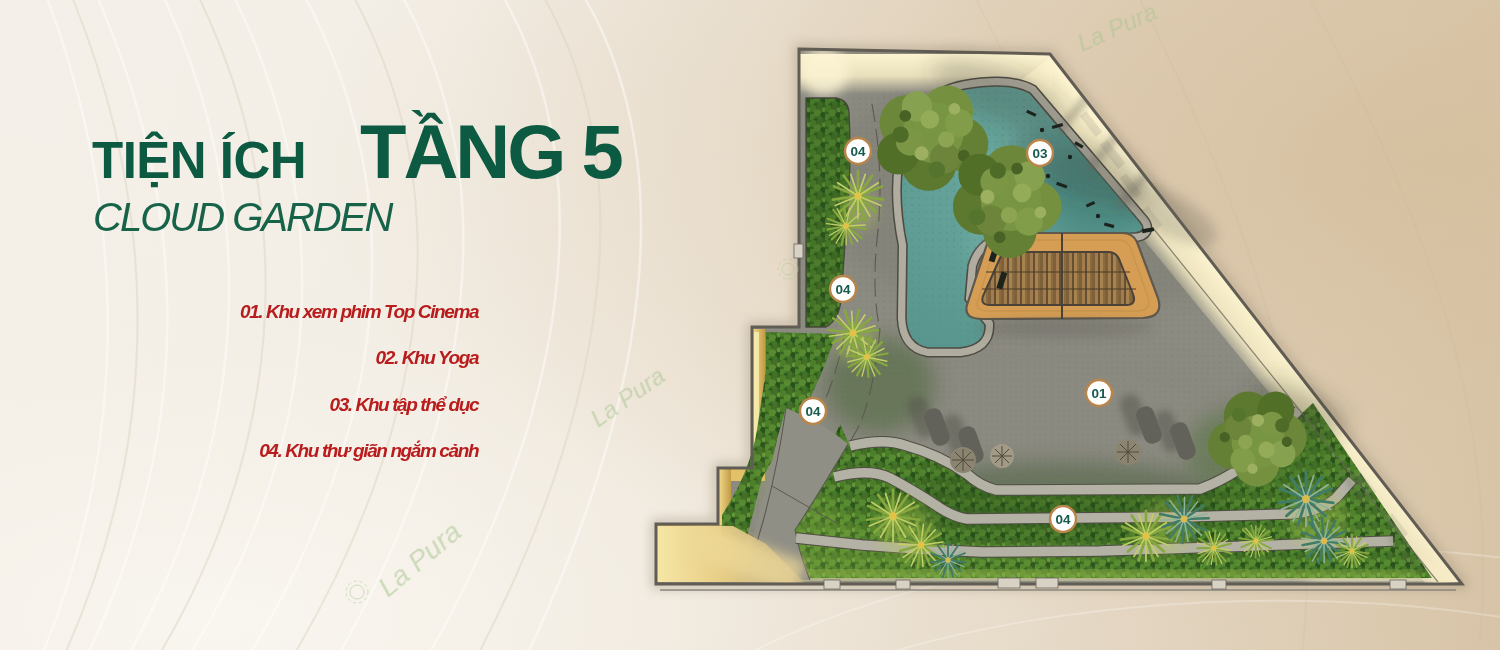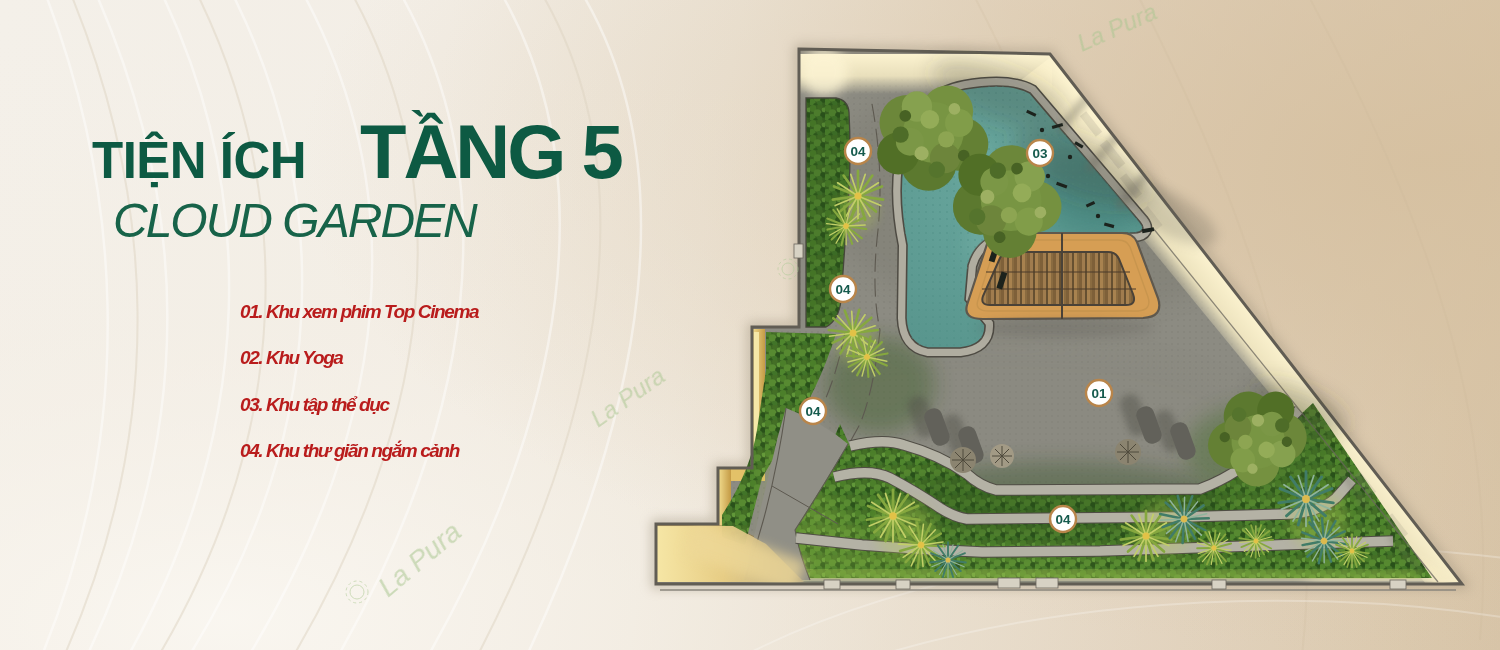--- a/index.html
+++ b/index.html
@@ -1,20 +1,20 @@
 <!DOCTYPE html>
 <html><head>
 <meta charset="utf-8">
 <style>
   html,body{margin:0;padding:0;}
   body{width:1500px;height:650px;overflow:hidden;position:relative;
        font-family:"Liberation Sans", sans-serif;
        background:linear-gradient(100deg,#f4f0e9 0%,#f3eee6 28%,#eee7db 46%,#e5d8c5 63%,#ddccb4 80%,#d8c5a8 94%,#d6c2a5 100%);}
   #bg,#plan{position:absolute;left:0;top:0;width:1500px;height:650px;}
-  .t{position:absolute;white-space:nowrap;line-height:1;color:#0d5a43;}
+  .t{position:absolute;white-space:nowrap;line-height:1;color:#0d5a43;text-align:right;}
 </style>
 </head>
 <body>
 <svg id="bg" viewBox="0 0 1500 650" xmlns="http://www.w3.org/2000/svg">
   <defs>
     <radialGradient id="bgw" cx="0.15" cy="0.95" r="0.9">
       <stop offset="0" stop-color="#faf7f1" stop-opacity="0.9"></stop>
       <stop offset="0.5" stop-color="#f4eee4" stop-opacity="0.35"></stop>
       <stop offset="1" stop-color="#f4eee4" stop-opacity="0"></stop>
     </radialGradient>
@@ -48,21 +48,21 @@
     <path d="M 960 -30 C 1060 150 1100 300 1080 480"></path>
   </g>
   <g fill="none" stroke="#ffffff" stroke-opacity="0.25" stroke-width="2">
     <path d="M 700 680 C 900 560 1200 520 1520 560"></path>
     <path d="M 760 700 C 980 600 1280 580 1520 620"></path>
   </g>
 </svg>
 
 <div class="t" style="left:92px;top:135px;font-size:51px;font-weight:bold;letter-spacing:-0.5px;">TIỆN ÍCH</div>
 <div class="t" style="left:312px;top:114px;font-size:76px;font-weight:bold;letter-spacing:-3px;margin-left:48px;">TẦNG 5</div>
-<div class="t" style="left:93px;top:197px;font-size:48px;font-style:italic;letter-spacing:-2px;color:#176349;margin-left:20px;">CLOUD GARDEN</div>
+<div class="t" style="left:93px;top:197px;font-size:40px;font-style:italic;letter-spacing:-2px;color:#176349;">CLOUD GARDEN</div>
 <div class="t" style="left:240px;top:289px;font-size:19px;font-weight:bold;font-style:italic;line-height:46.4px;letter-spacing:-1.4px;color:#b91c1c;">
   01. Khu xem phim Top Cinema<br>
   02. Khu Yoga<br>
   03. Khu tập thể dục<br>
   04. Khu thư giãn ngắm cảnh
 </div>
 
 <svg id="plan" viewBox="0 0 1500 650" xmlns="http://www.w3.org/2000/svg">
 <defs>
   <clipPath id="clipTeal">

